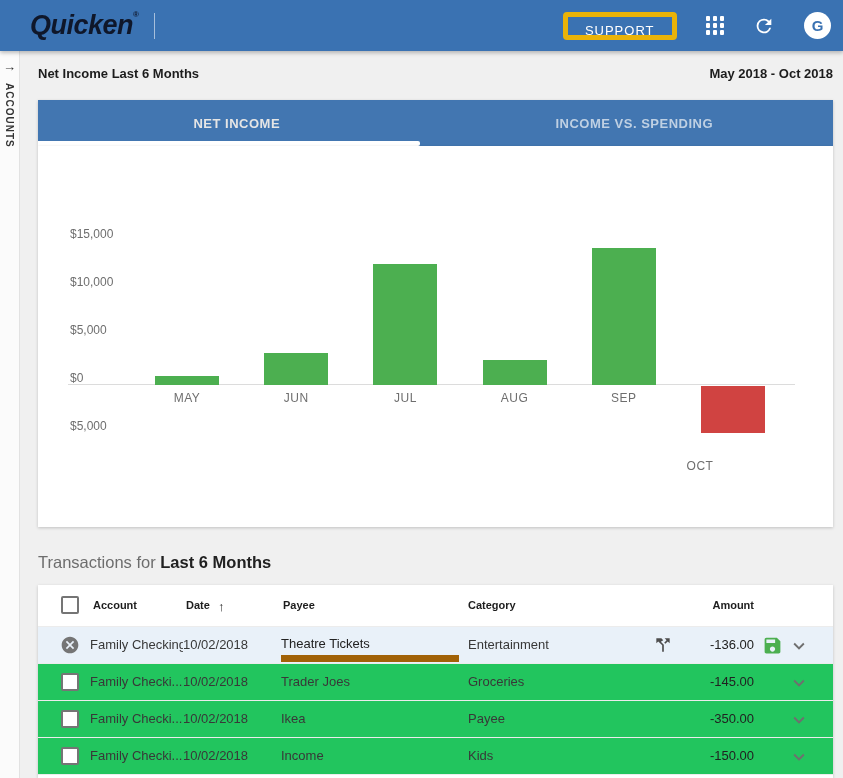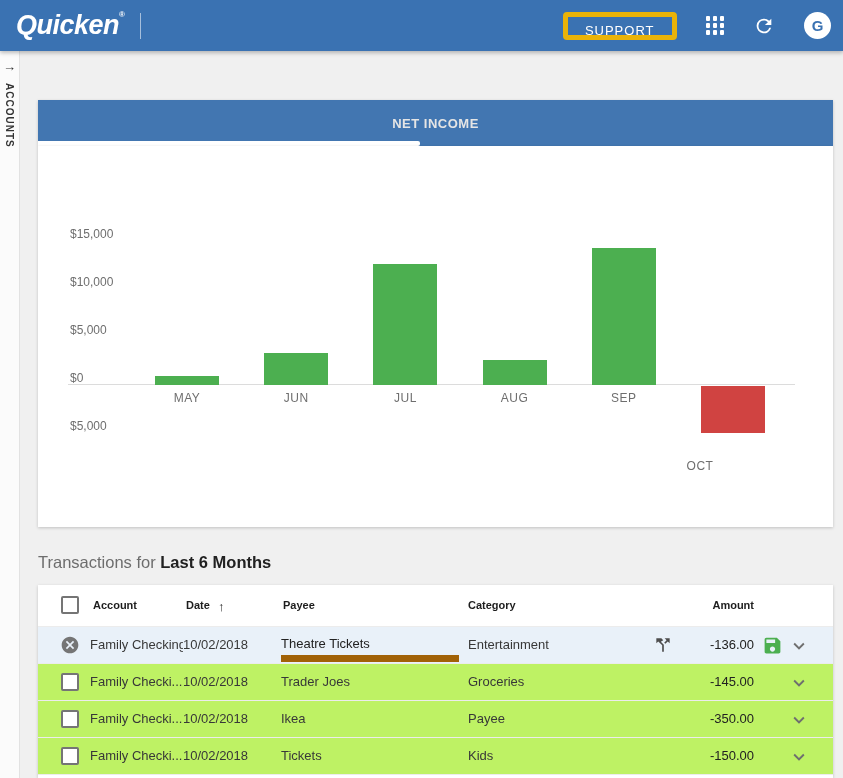--- a/index.html
+++ b/index.html
@@ -3,21 +3,21 @@
 <meta charset="utf-8">
 <style>
   * { margin:0; padding:0; box-sizing:border-box; }
   html,body { width:843px; height:778px; overflow:hidden; }
   body { font-family:"Liberation Sans", sans-serif; background:#f0f0f0; }
   .app { position:relative; width:843px; height:778px; background:#f0f0f0; }
 
   
   .hdr { position:absolute; left:0; top:0; width:843px; height:51px; background:#3a72b2;
          display:flex; align-items:center; box-shadow:0 2px 4px rgba(0,0,0,0.25); z-index:5; }
-  .logo { margin-left:16px; color:#ffffff; font-size:27px; font-weight:bold; font-style:italic; letter-spacing:-0.5px; }
+  .logo { margin-left:30px; color:#0f172a; font-size:27px; font-weight:bold; font-style:italic; letter-spacing:-0.5px; }
   .logo .reg { font-size:8px; font-style:normal; vertical-align:top; }
   .logo-divider { width:1px; height:26px; background:rgba(255,255,255,0.55); margin-left:16px; }
   .hdr-right { position:absolute; right:12px; top:0; height:51px; display:flex; align-items:center; gap:29px; }
   .support-btn { background:transparent; border:5px solid #eab308; border-radius:4px; color:#fff;
                  font-family:"Liberation Sans",sans-serif; font-size:13px; letter-spacing:1px;
                  padding:6px 17px; height:28px; cursor:pointer; }
   .apps-icon { display:grid; grid-template-columns:repeat(3,4.5px); grid-template-rows:repeat(3,4.5px); gap:2.5px; cursor:pointer; }
   .apps-icon span { background:#fff; border-radius:1px; }
   .refresh-icon { width:22px; height:22px; cursor:pointer; }
   .avatar { width:27px; height:27px; border-radius:50%; background:#fff; color:#3a72b2;
@@ -52,21 +52,21 @@
   .cat-label { position:absolute; width:80px; text-align:center; font-size:12px; color:#6e6e6e; letter-spacing:0.5px; }
 
   
   .tx-head { position:absolute; left:38px; top:553px; font-size:16.5px; color:#6d6d6d; }
   .tx-head b { color:#212121; }
   .table-card { position:absolute; left:38px; top:585px; width:795px; height:193px; background:#fff;
                 box-shadow:0 1px 3px rgba(0,0,0,0.2); overflow:hidden; }
   .t-header { position:relative; height:42px; border-bottom:1px solid #ececec; }
   .t-header .col { position:absolute; top:14px; font-size:11px; font-weight:bold; color:#1d1d1d; }
   .checkbox { position:absolute; width:18px; height:18px; border:2px solid #757575; border-radius:2px; background:#fff; cursor:pointer; }
-  .t-row { position:relative; height:37px; border-bottom:1px solid #ececec; background:#bef264; }
+  .t-row { position:relative; height:37px; border-bottom:1px solid #ececec; background:#22c55e; }
   .t-row.selected { background:#e9f1f9; }
   .cell { position:absolute; top:10px; font-size:13px; color:#383838; white-space:nowrap; overflow:hidden; }
   .amount-cell { right:79px; text-align:right; color:#212121; }
   .payee-input { position:absolute; left:243px; top:6px; width:178px; border:none; border-bottom:7px solid #a16207;
                  background:transparent; font-family:"Liberation Sans",sans-serif; font-size:13px; color:#222;
                  padding:3px 0 4px 0; outline:none; }
   .row-icon { position:absolute; cursor:pointer; }
 </style>
 </head>
 <body>
@@ -98,23 +98,28 @@
       </div>
       <div class="avatar">G</div>
     </div>
   </div>
 
   <div class="rail">
     <span class="rail-arrow">→</span>
     <span class="rail-label">ACCOUNTS</span>
   </div>
 
+  <div class="page-head">
+    <span>Net Income Last 6 Months</span>
+    <span>May 2018 - Oct 2018</span>
+  </div>
 
   <div class="tabbar">
     <div class="tab active">NET INCOME</div>
+    <div class="tab">INCOME VS. SPENDING</div>
     <div class="tab-indicator"></div>
   </div>
 
   <div class="chart-card">
     <div id="chart-layer">
         <div class="tick-label" style="top: 81px;">$15,000</div>
         <div class="tick-label" style="top: 129px;">$10,000</div>
         <div class="tick-label" style="top: 177px;">$5,000</div>
         <div class="tick-label" style="top: 225px;">$0</div>
         <div class="tick-label" style="top: 273px;">$5,000</div>
@@ -187,21 +192,21 @@
           <span class="cell" style="left: 430px; width: 160px;">Payee</span>
           <span class="cell amount-cell" style="width: 90px;">-350.00</span>
           <span class="row-icon" style="left: 750px; top: 8px;"><svg viewBox="0 0 24 24" width="22" height="22">
               <path fill="#6f6f6f" d="M7.41 8.59L12 13.17l4.59-4.58L18 10l-6 6-6-6 1.41-1.41z"></path>
             </svg></span>
         </div>
         <div class="t-row">
           <span class="checkbox" style="left: 23px; top: 9px;"></span>
           <span class="cell" style="left: 52px; width: 93px;">Family Checki...</span>
           <span class="cell" style="left: 145px; width: 80px;">10/02/2018</span>
-          <span class="cell" style="left: 243px; width: 170px;">Tickets</span>
+          <span class="cell" style="left: 243px; width: 170px;">Income</span>
           <span class="cell" style="left: 430px; width: 160px;">Kids</span>
           <span class="cell amount-cell" style="width: 90px;">-150.00</span>
           <span class="row-icon" style="left: 750px; top: 8px;"><svg viewBox="0 0 24 24" width="22" height="22">
               <path fill="#6f6f6f" d="M7.41 8.59L12 13.17l4.59-4.58L18 10l-6 6-6-6 1.41-1.41z"></path>
             </svg></span>
         </div>
       </div>
   </div>
 
 </div>

